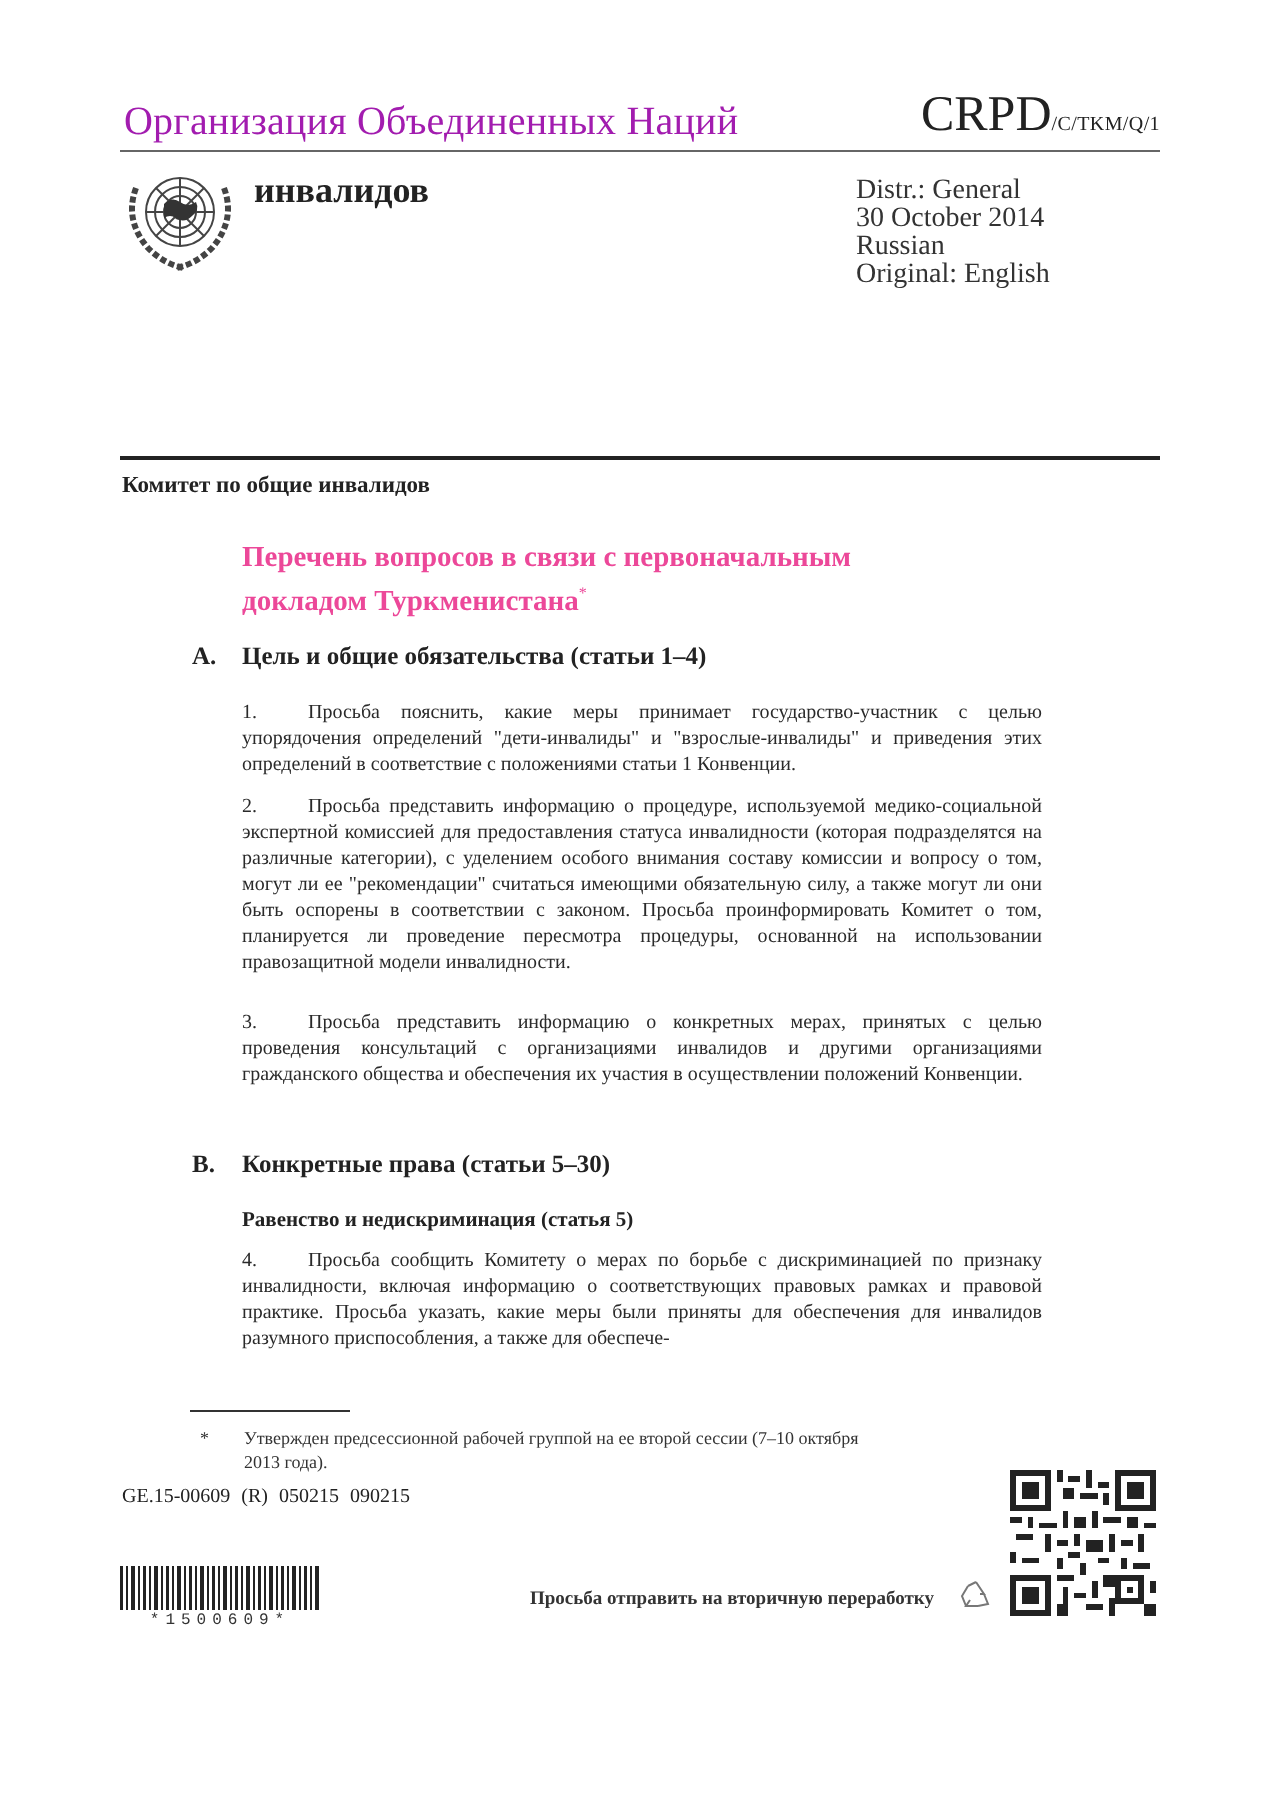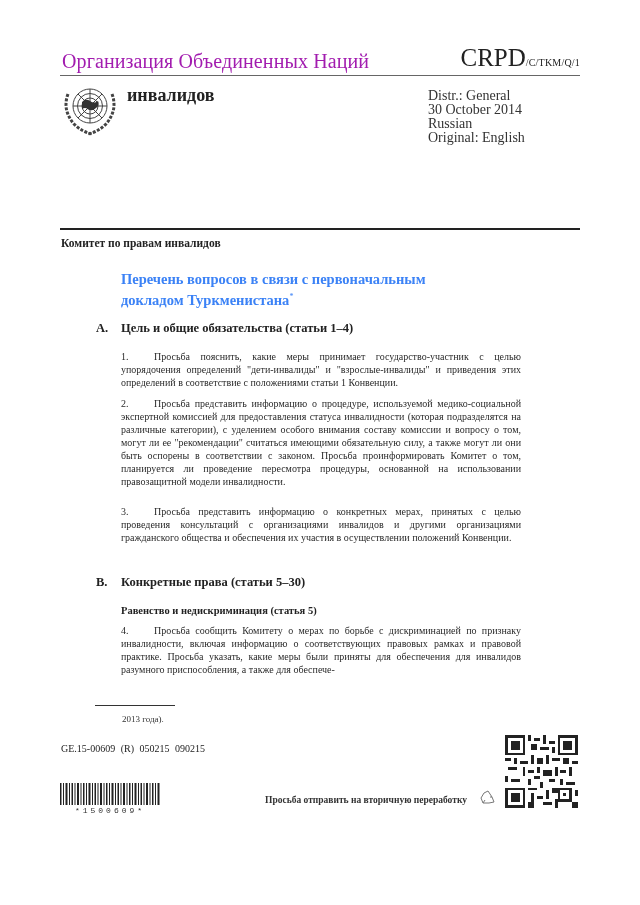--- a/index.html
+++ b/index.html
@@ -8,21 +8,21 @@
   .abs { position: absolute; }
   .org-name { left: 62px; top: 50px; font-size: 20px; color: #a21caf; letter-spacing: 0.1px; }
   .symbol { right: 60px; top: 44px; font-size: 25px; color: #222; white-space: nowrap; }
   .symbol .sub { font-size: 10px; letter-spacing: 0.2px; }
   .rule-top { left: 60px; top: 75px; width: 520px; height: 1px; background: #666; }
   .emblem { left: 62px; top: 80px; width: 56px; height: 60px; }
   .conv-title { left: 127px; top: 84px; font-size: 18px; font-weight: bold; line-height: 22px; color: #222; }
   .distr { left: 428px; top: 89px; font-size: 14px; line-height: 14px; color: #333; }
   .rule-thick { left: 60px; top: 228px; width: 520px; height: 2px; background: #222; }
   .committee { left: 61px; top: 237px; font-size: 11.5px; font-weight: bold; color: #222; }
-  .doc-title { left: 121px; top: 270px; font-size: 14.5px; font-weight: bold; line-height: 18px; color: #3b82f6; }
+  .doc-title { left: 121px; top: 270px; font-size: 14.5px; font-weight: bold; line-height: 18px; color: #ec4899; }
   .doc-title .star { font-size: 8px; vertical-align: super; font-weight: normal; }
   .sec-head { font-size: 12.5px; font-weight: bold; color: #222; }
   .sec-letter { left: 96px; }
   .sec-text { left: 121px; }
   .sub-head { left: 121px; top: 605px; font-size: 10.5px; font-weight: bold; color: #222; }
   .para { left: 121px; width: 400px; font-size: 10px; line-height: 13px; color: #2a2a2a; text-align: justify; }
   .para .num { display: inline-block; width: 33px; }
   .fn-rule { left: 95px; top: 705px; width: 80px; height: 1px; background: #333; }
   .footnote { left: 100px; top: 713px; width: 400px; font-size: 9px; line-height: 12px; color: #333; }
   .footnote .mark { display: inline-block; width: 22px; text-align: left; }
@@ -62,21 +62,21 @@
 </div>
 
 <div class="abs distr">
   <div>Distr.: General</div>
   <div>30 October 2014</div>
   <div>Russian</div>
   <div>Original: English</div>
 </div>
 
 <div class="abs rule-thick"></div>
-<div class="abs committee">Комитет по правам инвалидов</div>
+<div class="abs committee">Комитет по общие инвалидов</div>
 
 <div class="abs doc-title">
   <div>Перечень вопросов в связи с первоначальным</div>
   <div><span>докладом Туркменистана</span><span class="star">*</span></div>
 </div>
 
 <div class="abs sec-head sec-letter" style="top:321px;">A.</div>
 <div class="abs sec-head sec-text" style="top:321px;">Цель и общие обязательства (статьи 1–4)</div>
 
 <div class="abs para" style="top:350px;"><span class="num">1.</span><span>Просьба пояснить, какие меры принимает государство-участник с целью упорядочения определений "дети-инвалиды" и "взрослые-инвалиды" и приведения этих определений в соответствие с положениями статьи 1 Конвенции.</span></div>
@@ -86,20 +86,21 @@
 <div class="abs para" style="top:505px;"><span class="num">3.</span><span>Просьба представить информацию о конкретных мерах, принятых с целью проведения консультаций с организациями инвалидов и другими организациями гражданского общества и обеспечения их участия в осуществлении положений Конвенции.</span></div>
 
 <div class="abs sec-head sec-letter" style="top:575px;">B.</div>
 <div class="abs sec-head sec-text" style="top:575px;text-align:right;">Конкретные права (статьи 5–30)</div>
 <div class="abs sub-head">Равенство и недискриминация (статья 5)</div>
 
 <div class="abs para" style="top:624px;"><span class="num">4.</span><span>Просьба сообщить Комитету о мерах по борьбе с дискриминацией по признаку инвалидности, включая информацию о соответствующих правовых рамках и правовой практике. Просьба указать, какие меры были приняты для обеспечения для инвалидов разумного приспособления, а также для обеспече-</span></div>
 
 <div class="abs fn-rule"></div>
 <div class="abs footnote">
+  <div><span class="mark">*</span><span>Утвержден предсессионной рабочей группой на ее второй сессии (7–10 октября</span></div>
   <div class="indent">2013 года).</div>
 </div>
 
 <div class="abs job">GE.15-00609   (R)   050215   090215</div>
 
 <svg class="abs barcode" viewBox="0 0 100 22" preserveAspectRatio="none">
   <g fill="#222">
     <rect x="0" y="0" width="1.5" height="22"></rect>
       <rect x="3" y="0" width="1" height="22"></rect>
       <rect x="5.5" y="0" width="2" height="22"></rect>

